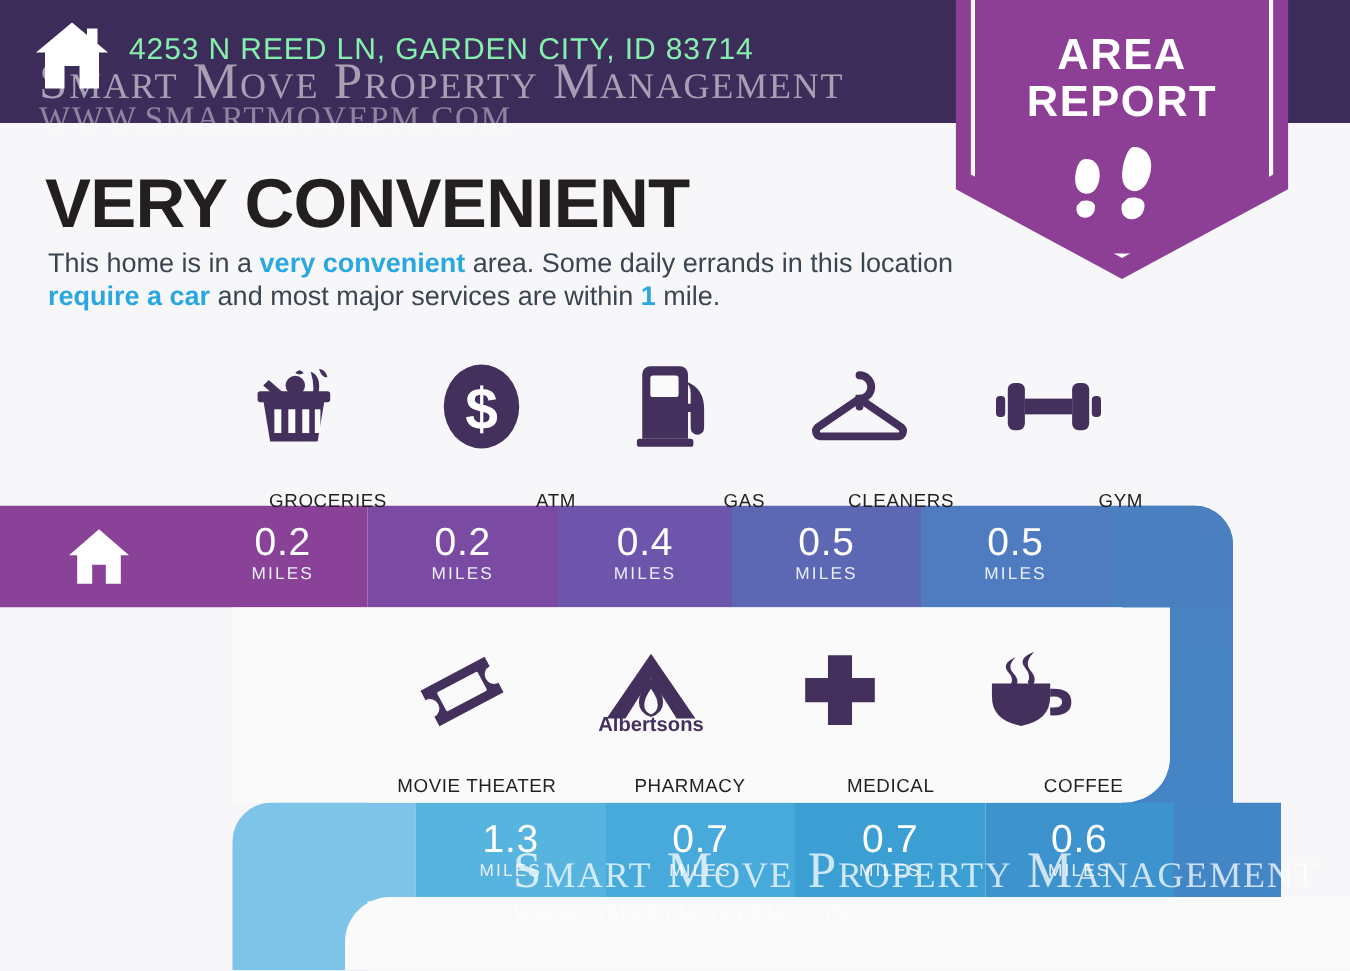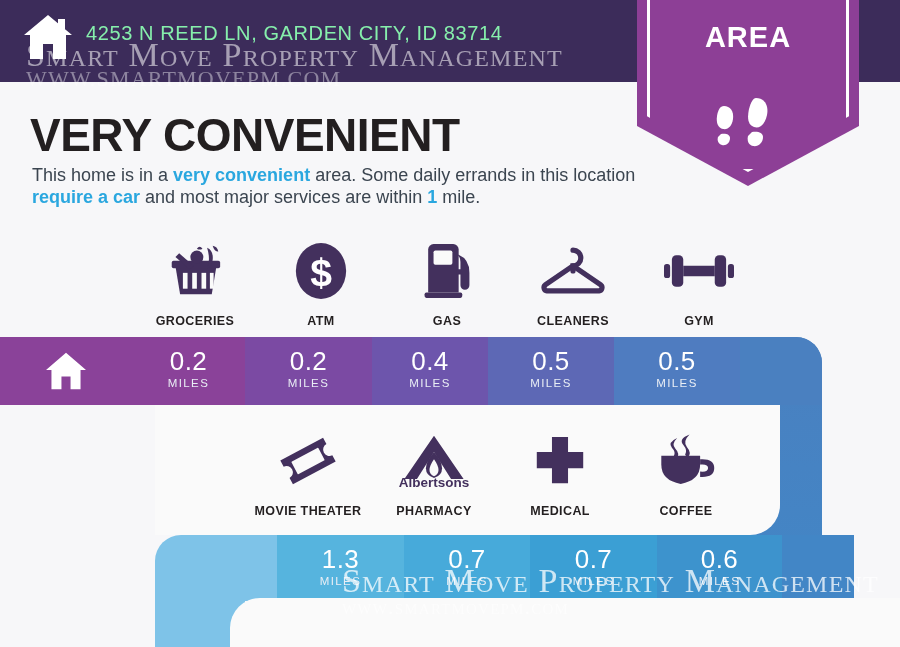--- a/index.html
+++ b/index.html
@@ -116,21 +116,21 @@
     border-top-left-radius:30px;
   }
 
   
   .icon-row{position:absolute;display:flex;z-index:5;}
   #icons1{left:132px;top:240px;}
   #icons2{left:245px;top:430px;}
   .icon-cell{width:126px;text-align:center;}
   .icon-box{height:62px;display:flex;align-items:center;justify-content:center;}
   .icon-label{
-    margin-top:12px;font-size:12.5px;font-weight:bold;color:#231f20;letter-spacing:.4px;
+    margin-top:25px;font-size:12.5px;font-weight:normal;color:#231f20;letter-spacing:.4px;text-align:right;
   }
   svg{display:block;}
 </style>
 </head>
 <body>
 
 <div id="page">
 
   <div class="header">
     <span class="home-logo">
@@ -142,20 +142,21 @@
     <div class="address">4253 N REED LN, GARDEN CITY, ID 83714</div>
   </div>
 
   <div class="wm wm-top-1">Smart Move Property Management</div>
   <div class="wm wm-top-2">WWW.SMARTMOVEPM.COM</div>
 
   <div class="badge"></div>
   <div class="badge-inner"></div>
   <div class="badge-txt">
     <div>AREA</div>
+    <div>REPORT</div>
   </div>
   <span class="badge-feet">
     <svg viewBox="0 0 72 56" width="72" height="56">
       <g fill="#ffffff">
         <path d="M12 10 C18 10 22 15 21 23 C20 30 16 34 11 33 C6 32 4 27 5 20 C6 14 8 10 12 10 Z"></path>
         <path d="M9 38 C13 37 18 38 18 42 C18 47 14 50 10 49 C6 48 5 44 6 41 Z"></path>
         <path d="M44 2 C52 2 57 9 55 19 C53 28 48 33 42 31 C36 29 35 22 37 13 C39 6 41 2 44 2 Z"></path>
         <path d="M40 36 C45 35 51 36 51 41 C51 47 46 51 41 50 C36 49 35 44 36 40 Z"></path>
       </g>
     </svg>

